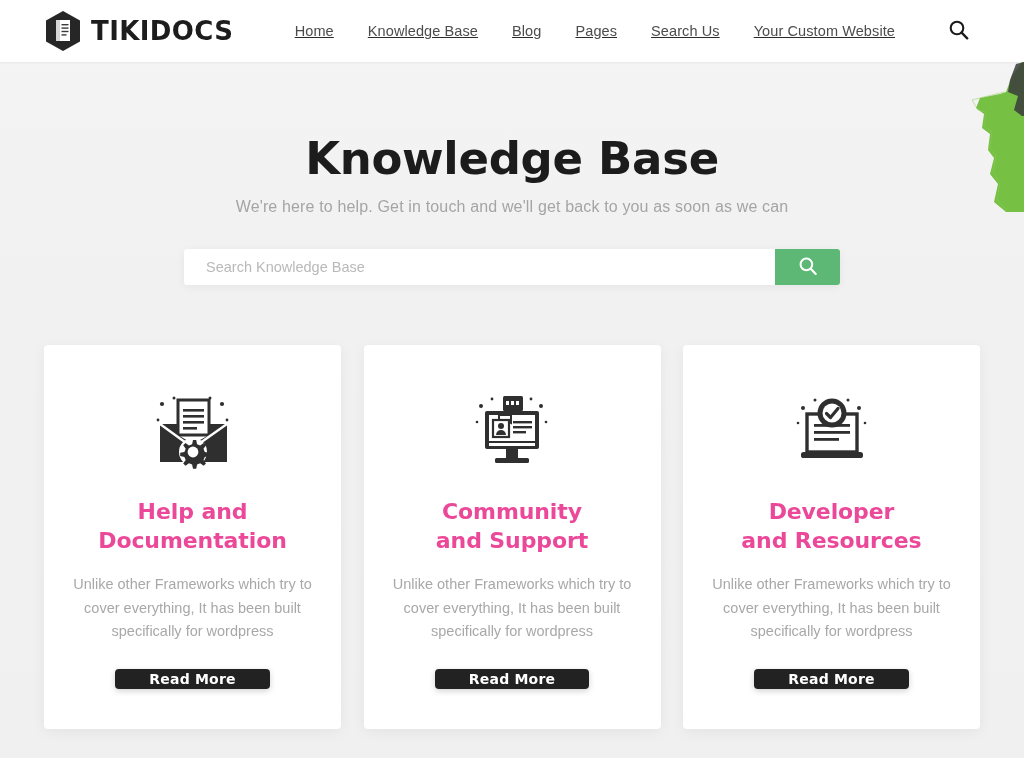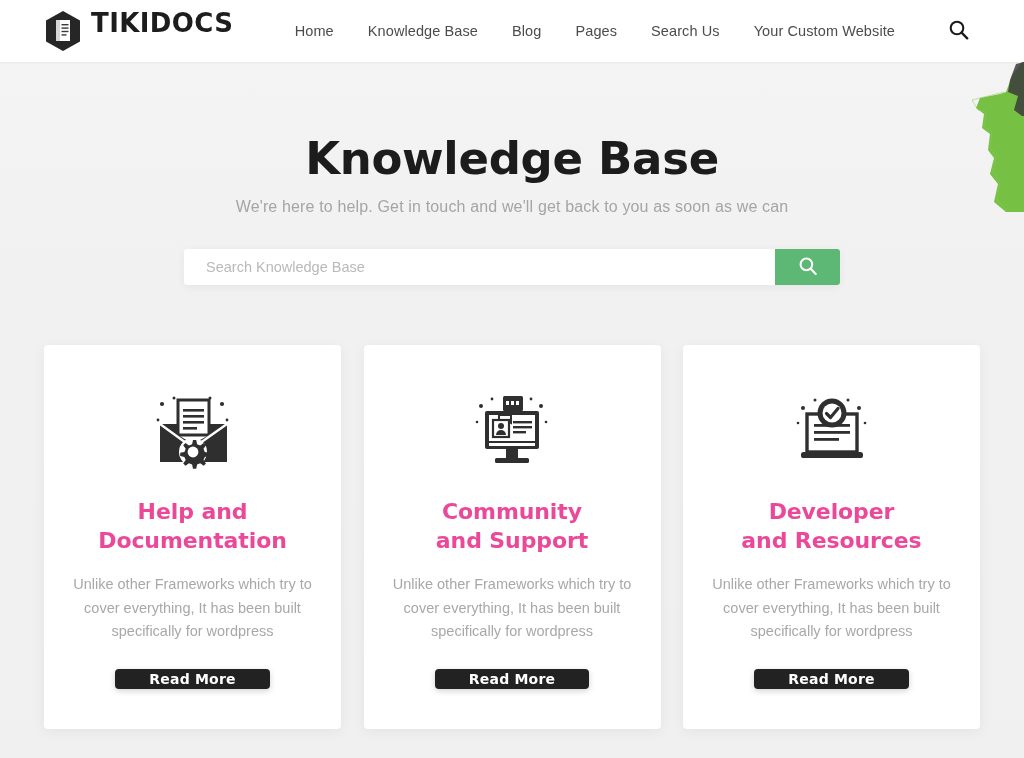--- a/index.html
+++ b/index.html
@@ -32,20 +32,21 @@
     height: 62px;
     background: #ffffff;
     display: flex;
     align-items: center;
     padding: 0 30px 0 44px;
     box-shadow: 0 1px 2px rgba(0,0,0,0.05);
   }
 
   .brand {
     display: flex;
+    align-items: center;
     gap: 9px;
     cursor: pointer;
   }
 
   .brand-mark {
     width: 38px;
     height: 42px;
     display: block;
   }
 
@@ -56,20 +57,21 @@
     color: #1d1d1d;
     line-height: 1;
     font-family: "DejaVu Sans", sans-serif;
   }
 
   .main-nav {
     margin-left: auto;
     display: flex;
     align-items: center;
     gap: 0;
+    text-decoration: underline;
   }
 
   .nav-link {
     font-size: 14.5px;
     color: #4c4c4c;
     text-decoration: none;
     padding: 0 17px;
     white-space: nowrap;
     cursor: pointer;
     letter-spacing: 0.1px;

